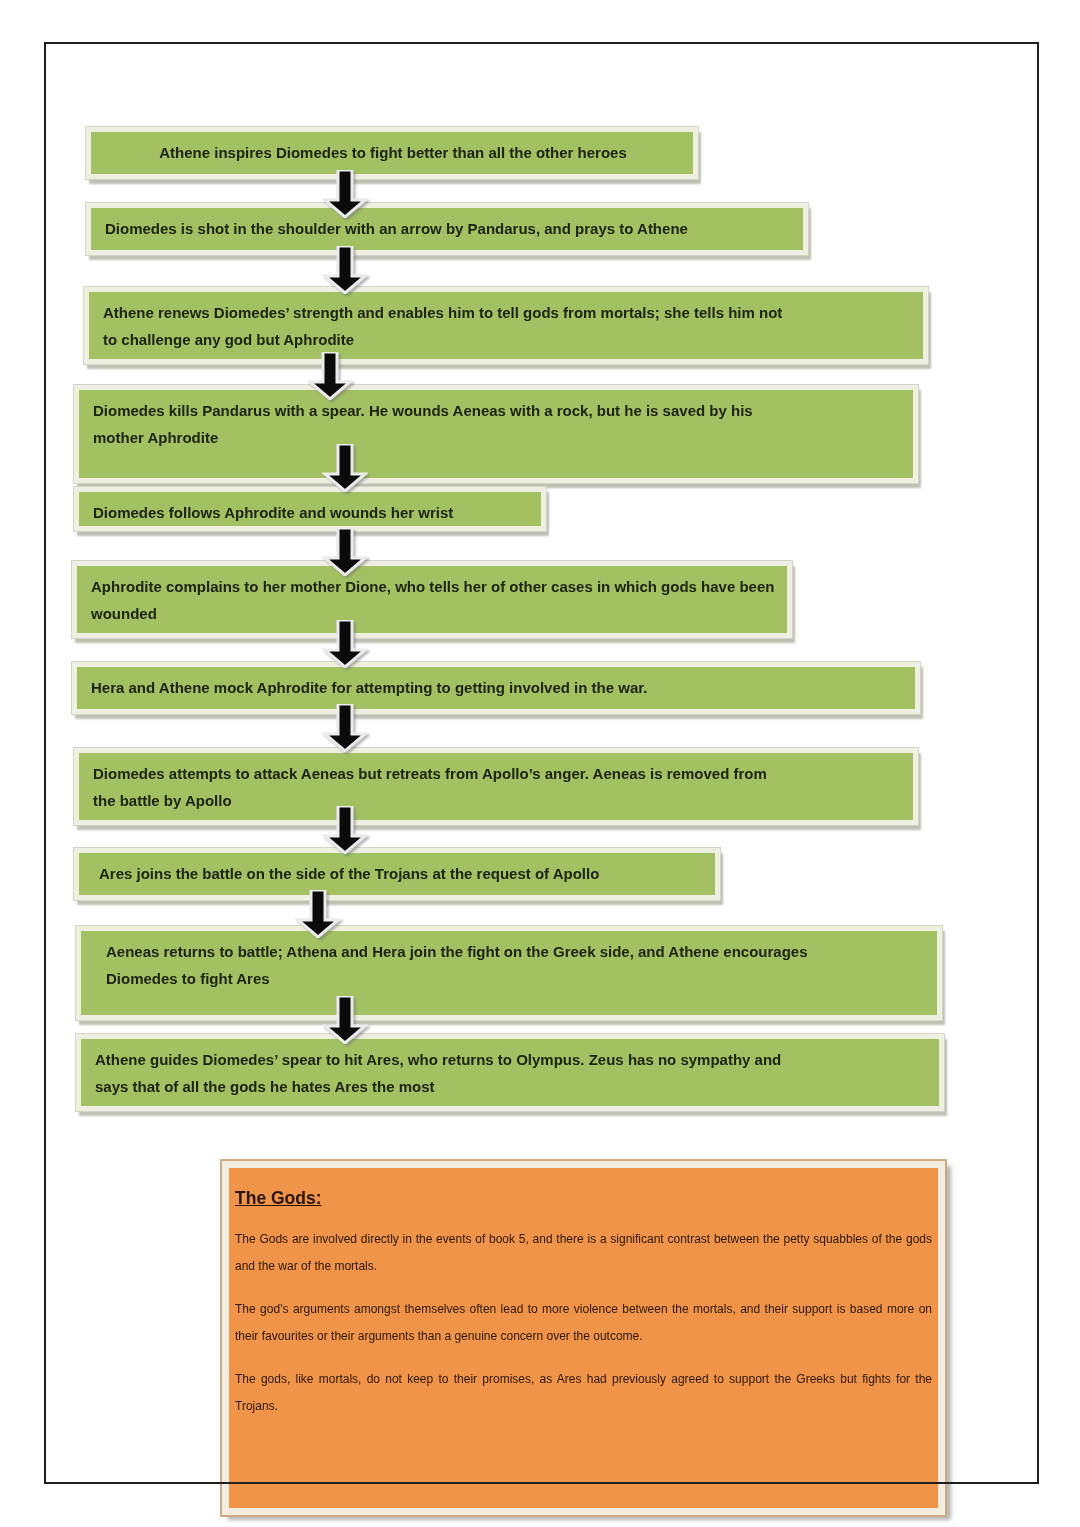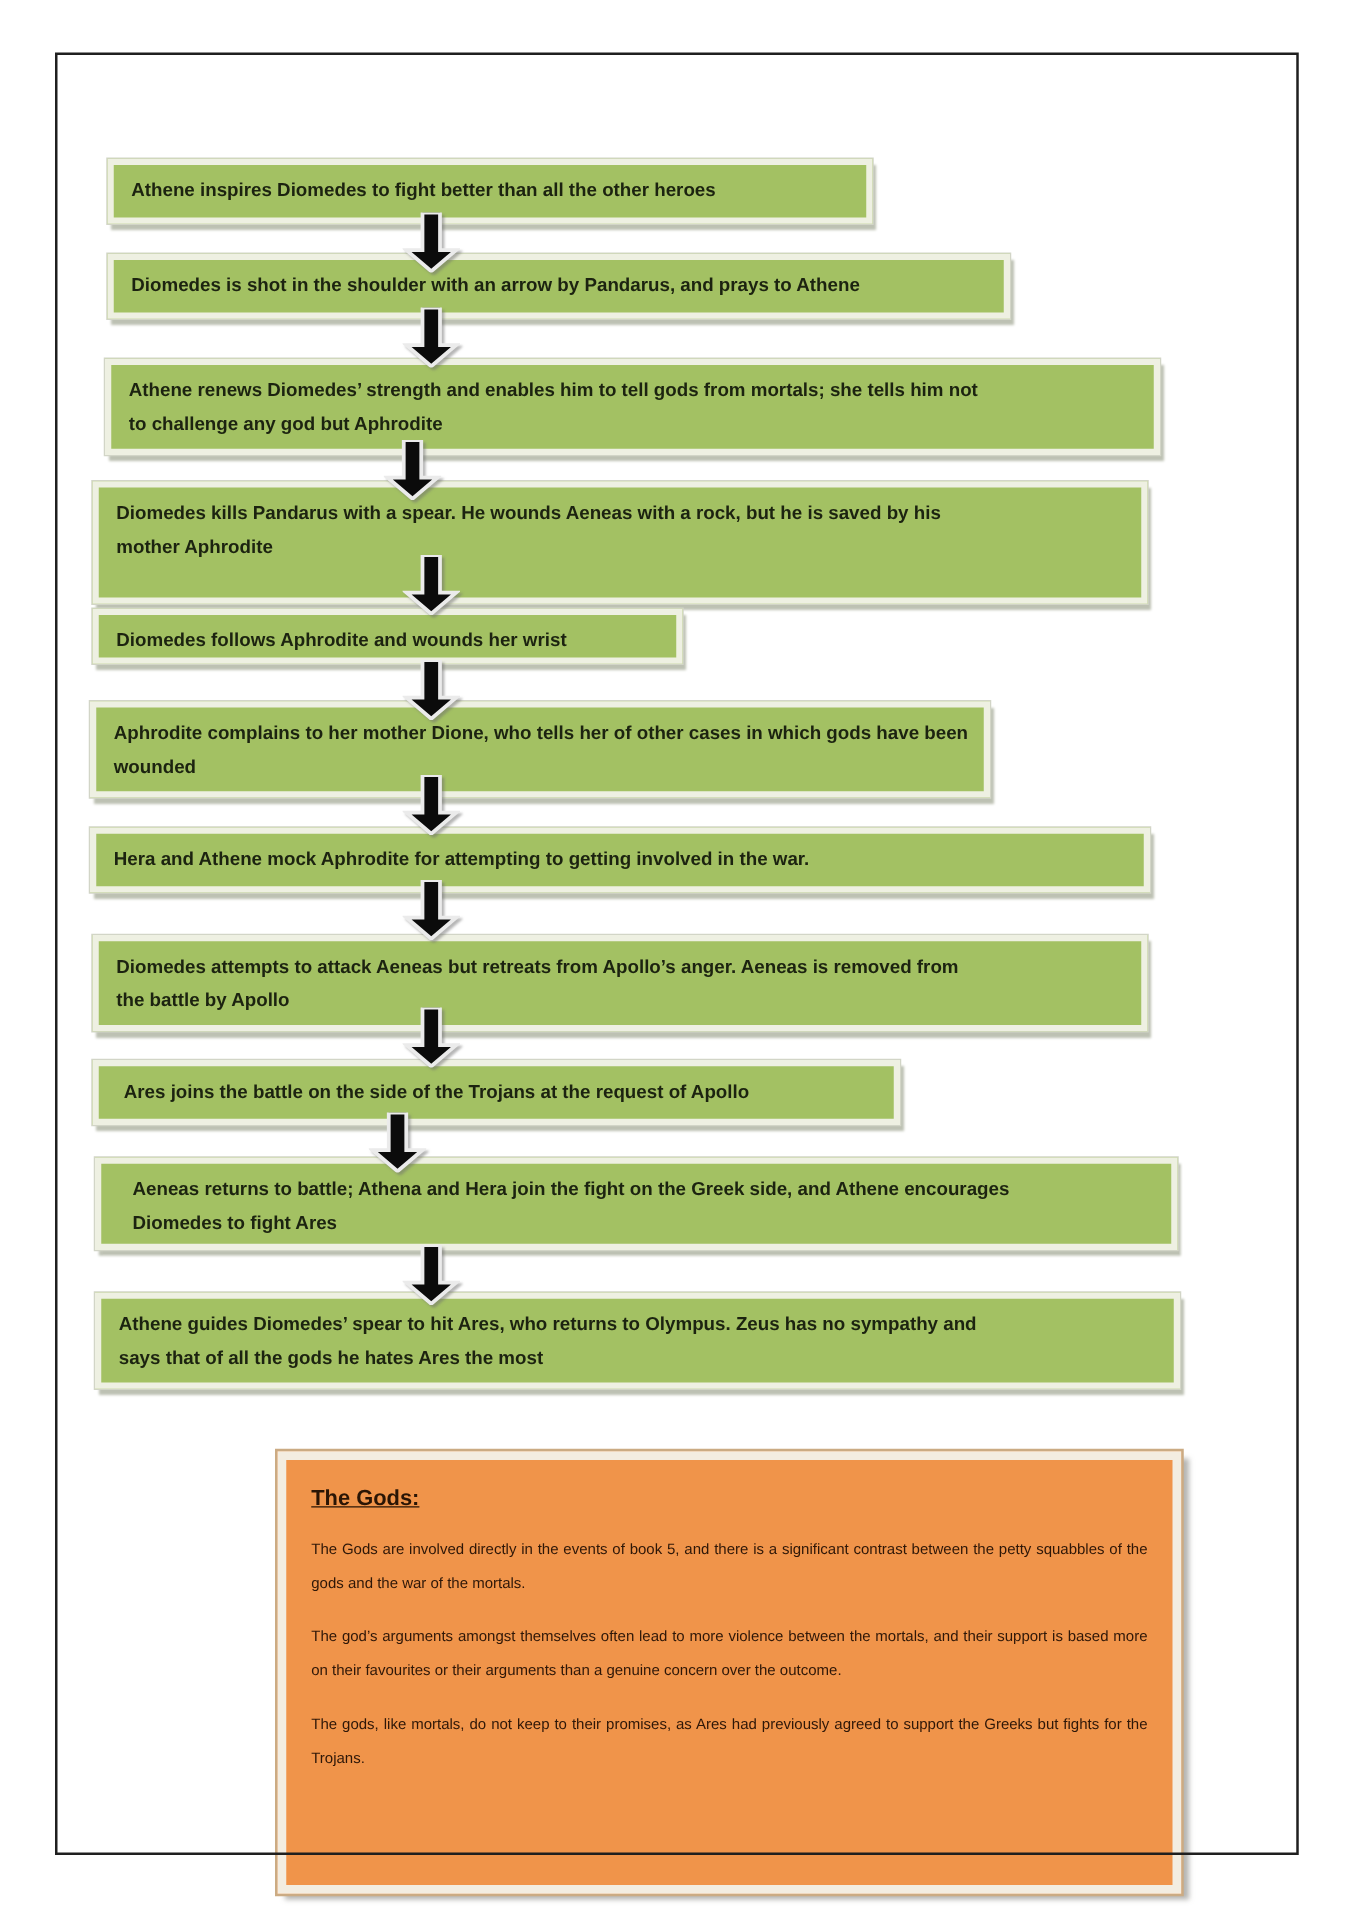--- a/index.html
+++ b/index.html
@@ -9,50 +9,50 @@
   .page-border{position:absolute;left:44px;top:42px;width:991px;height:1438px;
        border:2px solid #1f1f1f;z-index:5;pointer-events:none;background:transparent;}
   
   .box{position:absolute;box-sizing:border-box;background:#a3c163;
        border:5px solid #eef0e2;
        box-shadow:0 0 0 1px #d2d5c7, 3px 5px 2px #bdc1b3;
        color:#1c2310;font-weight:bold;font-size:15px;line-height:27px;
        padding:7px 12px 6px 14px;overflow:hidden;z-index:1;}
   .box span{white-space:pre-wrap;display:block;}
   .box.one span{white-space:nowrap;}
-  .b1 {left:86px; top:127px; width:612px; height:52px;}
+  .b1 {left:86px; top:127px; width:612px; height:52px;text-align:center;}
   .b2 {left:86px; top:203px; width:722px; height:52px;}
   .b3 {left:84px; top:287px; width:844px; height:77px;}
   .b4 {left:74px; top:385px; width:844px; height:98px;}
   .b5 {left:74px; top:487px; width:472px; height:44px;}
   .b6 {left:72px; top:561px; width:720px; height:77px;}
   .b7 {left:72px; top:662px; width:848px; height:52px;}
   .b8 {left:74px; top:748px; width:844px; height:77px;}
   .b9 {left:74px; top:848px; width:646px; height:52px;padding-left:20px;}
-  .b10{left:76px; top:926px; width:866px; height:74px;padding-left:25px;}
+  .b10{left:76px; top:926px; width:866px; height:94px;padding-left:25px;}
   .b11{left:76px; top:1034px;width:868px; height:77px;}
   
   .arrow{position:absolute;width:46px;height:48px;z-index:2;}
   .arrow svg{display:block;filter:drop-shadow(2px 2px 1px rgba(110,110,110,0.5));}
   .a1 {left:322px;top:170px;}
   .a2 {left:322px;top:246px;}
   .a3 {left:307px;top:352px;}
   .a4 {left:322px;top:444px;}
   .a5 {left:322px;top:528px;}
   .a6 {left:322px;top:620px;}
   .a7 {left:322px;top:704px;}
   .a8 {left:322px;top:806px;}
   .a9 {left:295px;top:890px;}
   .a10{left:322px;top:996px;}
   
   .gods{position:absolute;left:222px;top:1161px;width:723px;height:354px;
         box-sizing:border-box;background:#f0944a;
         border:7px solid #f3ede1;
         box-shadow:0 0 0 2px #cbab83, 6px 5px 4px rgba(150,150,145,0.7);
-        color:#2e1708;padding:10px 20px;z-index:3;}
+        color:#2e1708;padding:10px 6px;z-index:3;}
   .gods h2{font-size:17.5px;margin:10px 0 4px 0;text-decoration:underline;
         color:#2a1505;font-weight:bold;}
   .gods p{font-size:12px;line-height:26.5px;text-align:justify;margin:17px 0 0 0;}
 </style>
 </head>
 <body>
 
 <div class="page">
 
   <div class="box b1 one">

